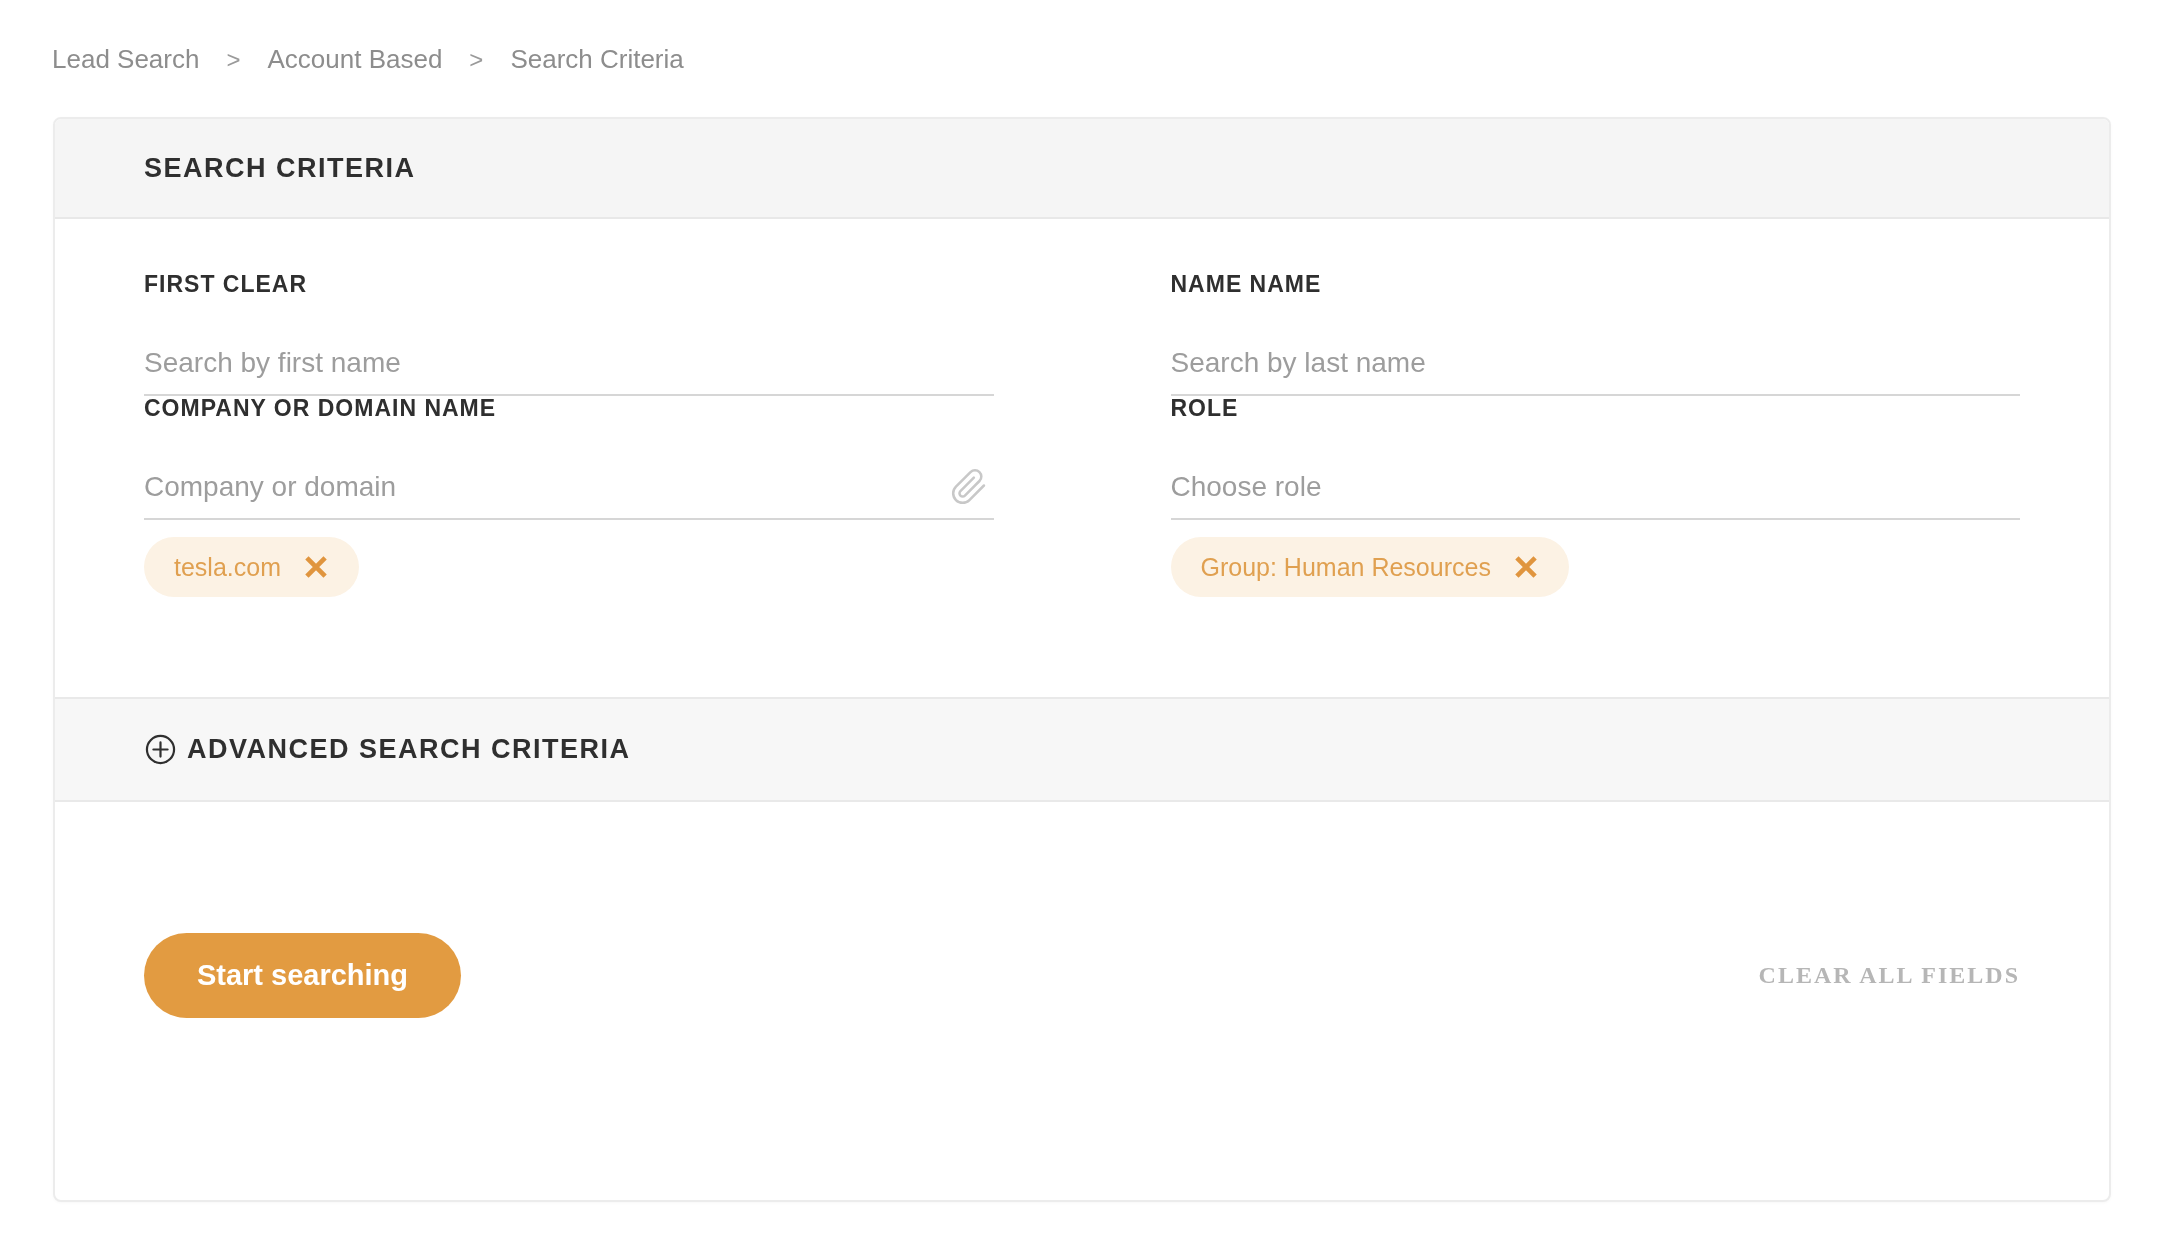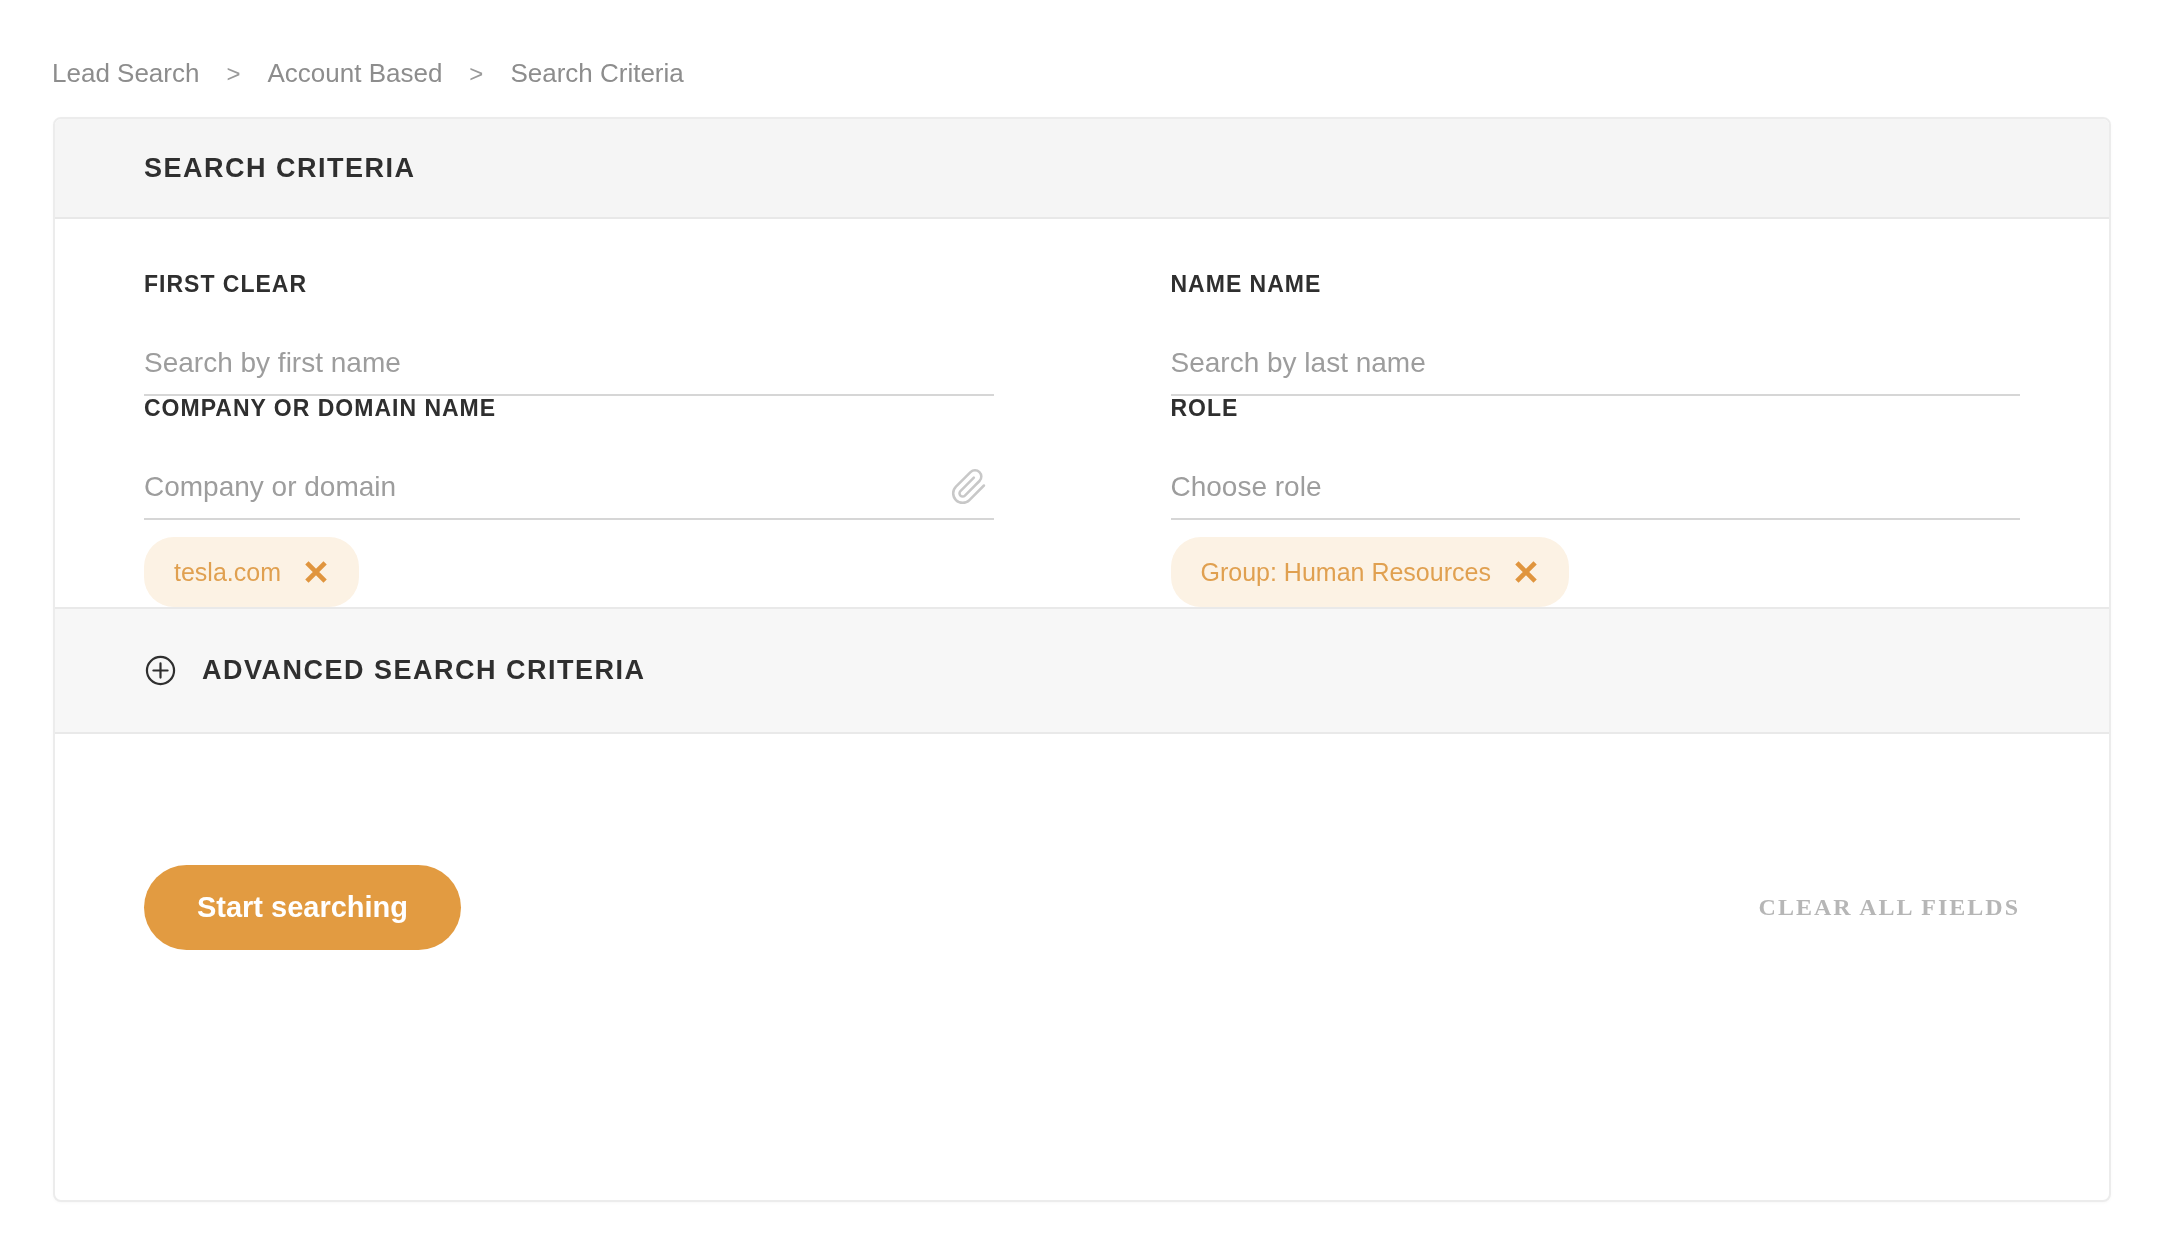--- a/index.html
+++ b/index.html
@@ -5,21 +5,21 @@
   * { margin: 0; padding: 0; box-sizing: border-box; }
   html, body {
     width: 2164px; height: 1238px;
     background: #ffffff;
     font-family: "Liberation Sans", sans-serif;
     overflow: hidden;
   }
 
   
   .breadcrumb {
-    position: absolute; left: 52px; top: 58px;
+    position: absolute; left: 52px; top: 44px;
     display: flex; align-items: center; gap: 27px;
     font-size: 26px; color: #8d8d8d;
   }
   .breadcrumb .sep { color: #9a9a9a; font-size: 24px; }
 
   
   .card {
     position: absolute; left: 53px; top: 117px;
     width: 2058px; height: 1085px;
     background: #ffffff;
@@ -70,43 +70,44 @@
   .clip-icon {
     position: absolute; right: 6px; top: -2px;
     width: 38px; height: 38px;
     color: #c8c8c8;
     cursor: pointer;
   }
 
   .tag-row { margin-top: 17px; display: flex; }
   .tag {
     display: inline-flex; align-items: center;
-    height: 70px;
+    height: 60px;
     padding: 0 30px;
     background: #fcf2e4;
     border-radius: 30px;
     gap: 22px;
   }
   .tag-label { font-size: 25px; color: #e0a050; }
   .tag-remove {
     border: none; background: transparent; padding: 0;
     width: 26px; height: 26px;
     cursor: pointer;
     display: inline-flex; align-items: center; justify-content: center;
   }
 
   
   .advanced-bar {
-    height: 127px;
+    margin-top: 100px;
+    height: 105px;
     background: #f7f7f7;
     border-top: 2px solid #e9e9e9;
     border-bottom: 2px solid #e9e9e9;
     display: flex; align-items: center;
     padding-left: 90px;
-    gap: 26px;
+    gap: 11px;
     cursor: pointer;
   }
   .advanced-bar .plus-icon { width: 31px; height: 31px; color: #2f2f2f; }
   .advanced-bar .adv-label {
     font-size: 27px; font-weight: bold;
     color: #2f2f2f; letter-spacing: 1.5px;
   }
 
   
   .card-footer {

